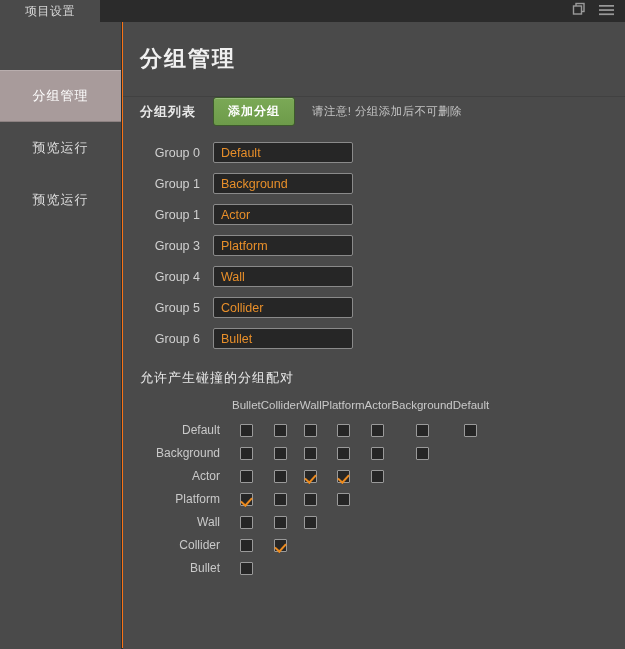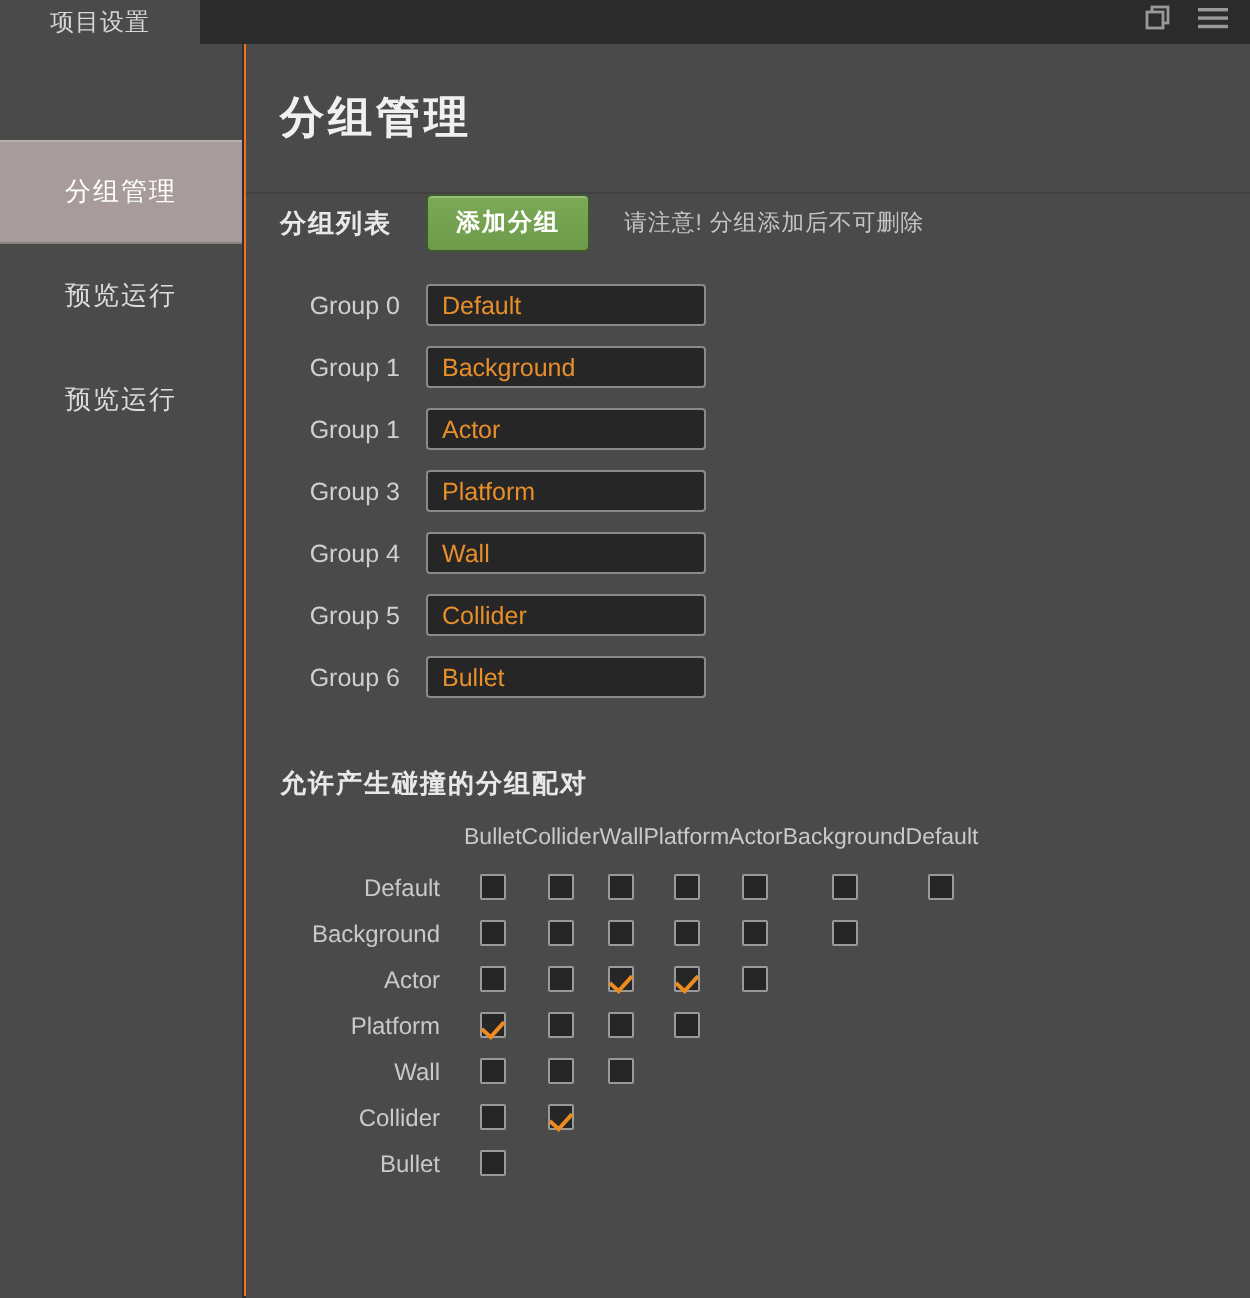--- a/index.html
+++ b/index.html
@@ -137,23 +137,23 @@
     font-size: 12.5px;
     font-family: "Liberation Sans", "DejaVu Sans", sans-serif;
     padding: 0 7px;
     outline: none;
   }
 
   
   .matrix-title {
     color: #e8e8e8;
     font-size: 13px;
-    font-weight: bold;
+    font-weight: normal;
     letter-spacing: 1px;
-    margin-top: 34px;
+    margin-top: 20px;
   }
   table.matrix {
     margin-top: 12px;
     border-collapse: collapse;
   }
   table.matrix th.colh {
     color: #c9c9c9;
     font-size: 11.5px;
     font-weight: normal;
     padding: 0 0 7px 0;

